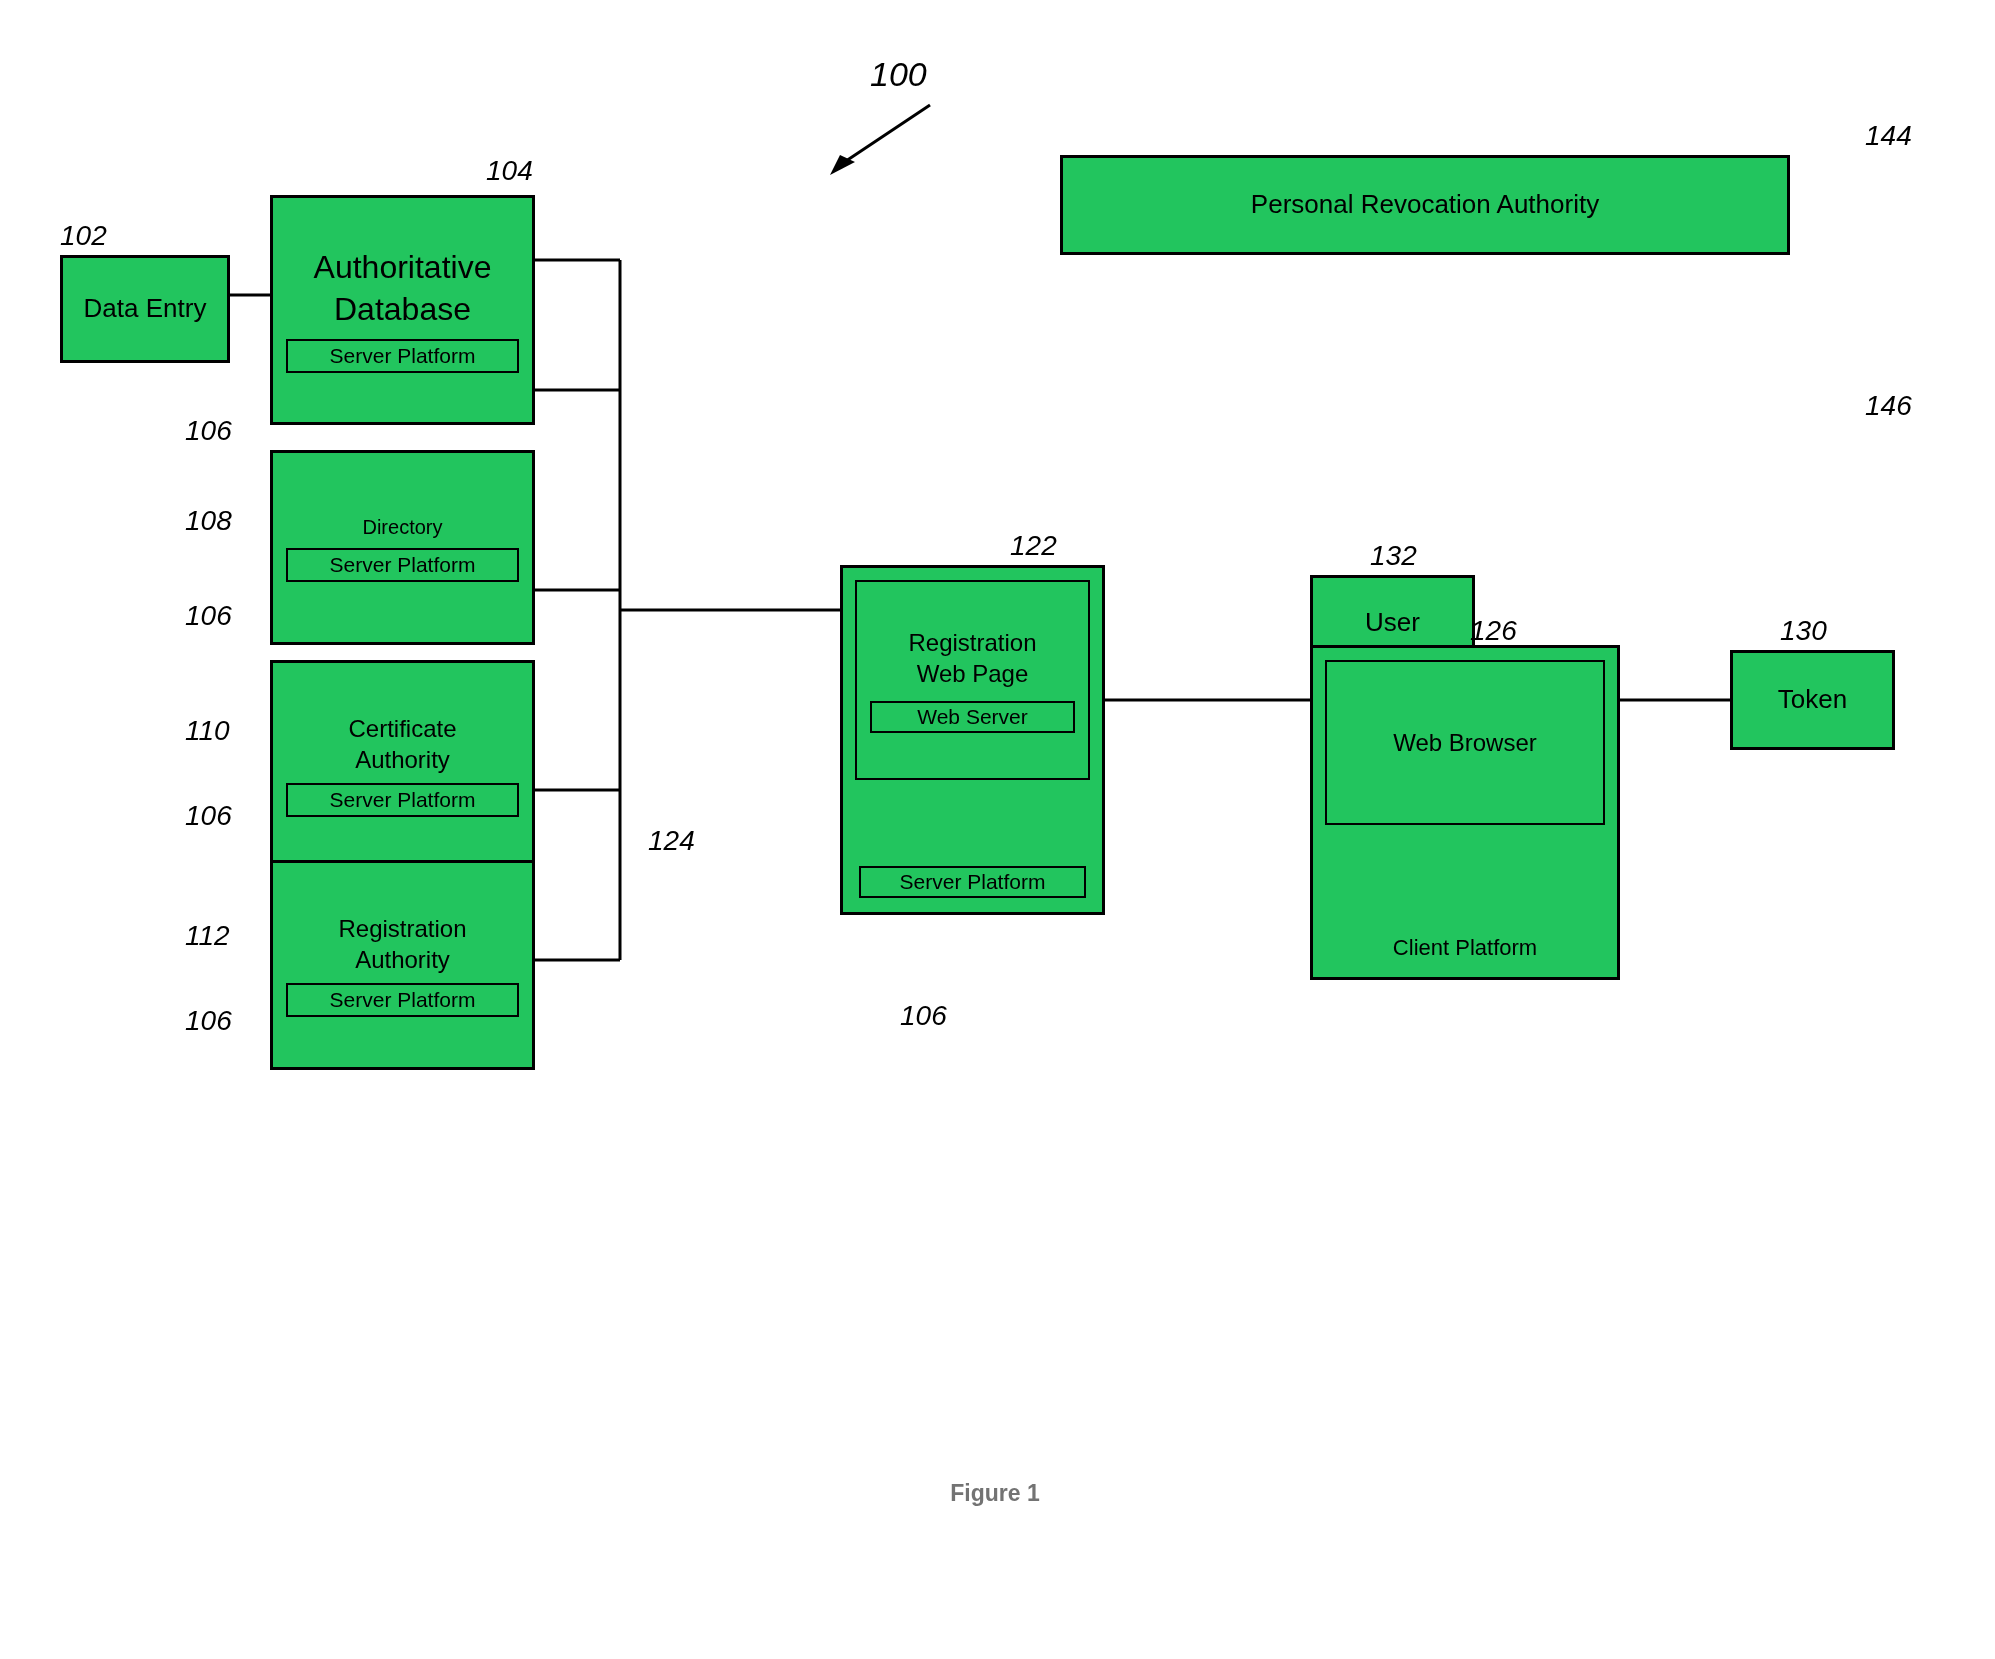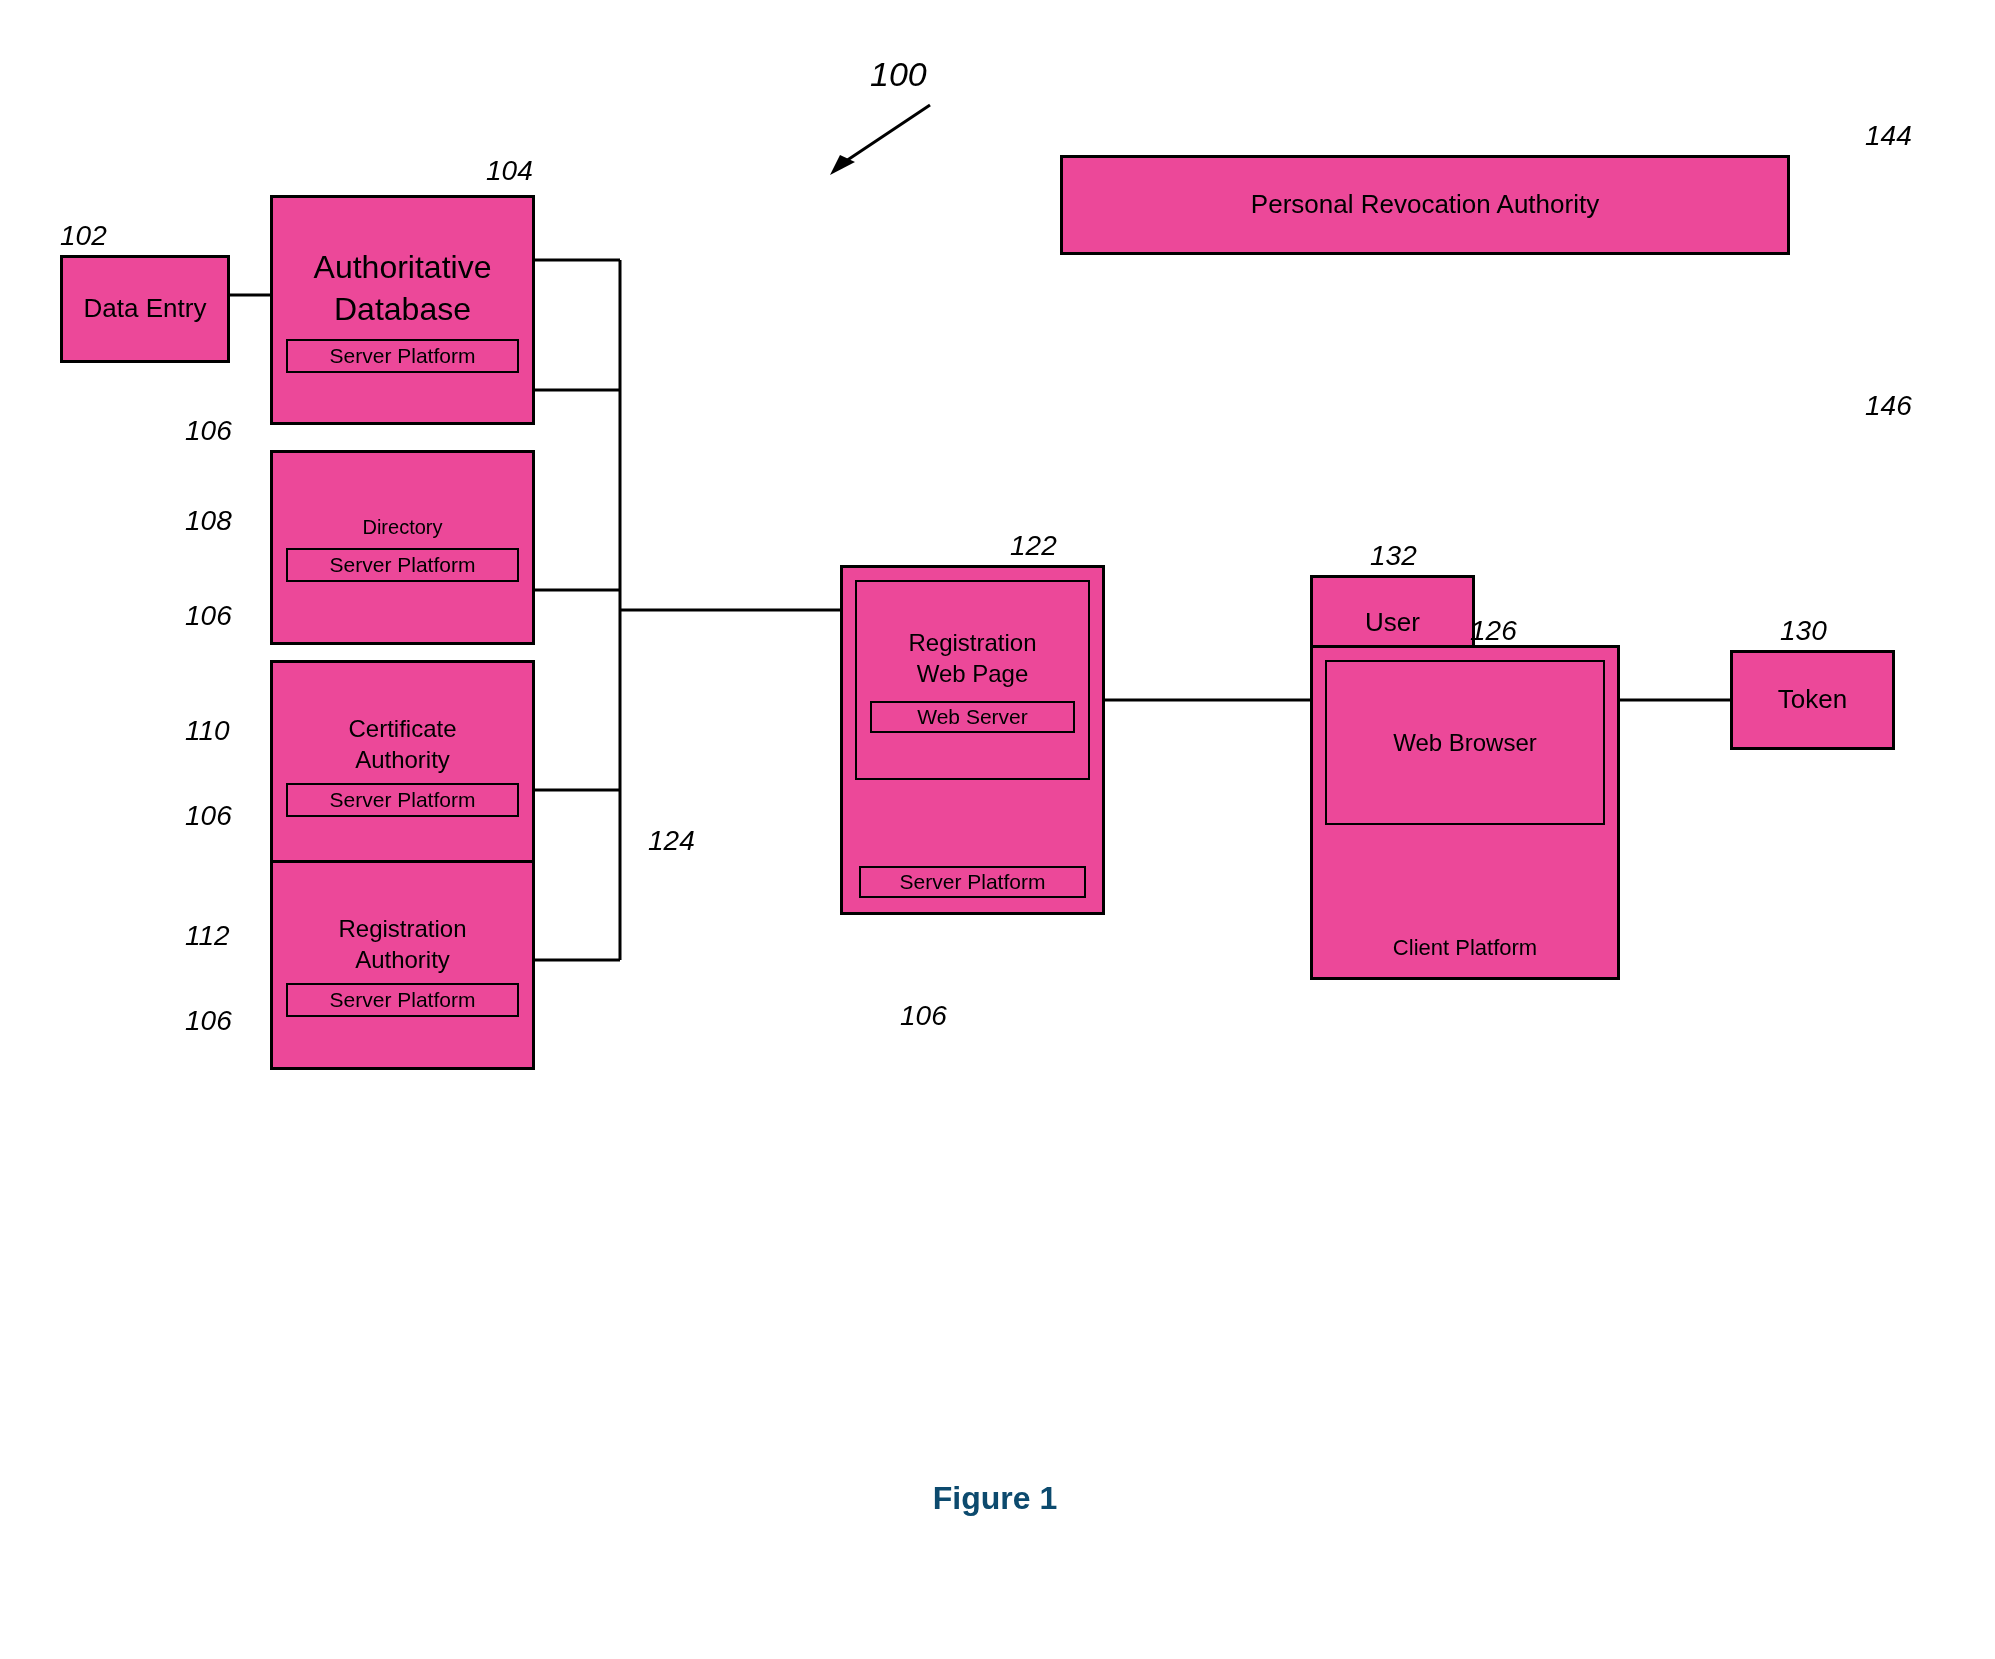--- a/index.html
+++ b/index.html
@@ -25,21 +25,21 @@
       font-style: italic;
       font-size: 28px;
       font-weight: normal;
       color: #000;
     }
 
     
     .box {
       position: absolute;
       border: 3px solid #000;
-      background: #ec4899;
+      background: #22c55e;
       display: flex;
       flex-direction: column;
       align-items: center;
       justify-content: center;
       text-align: center;
     }
 
     .box-label {
       font-size: 26px;
       font-weight: normal;
@@ -51,23 +51,23 @@
     .connector-svg {
       position: absolute;
       top: 0; left: 0;
       width: 1995px;
       height: 1659px;
       pointer-events: none;
     }
 
     .figure-label {
       position: absolute;
-      font-size: 32px;
+      font-size: 23px;
       font-weight: bold;
-      color: #0c4a6e;
+      color: #737373;
       text-align: center;
     }
 
     
     .arrow-100 {
       position: absolute;
       font-style: italic;
       font-size: 34px;
       color: #000;
     }

